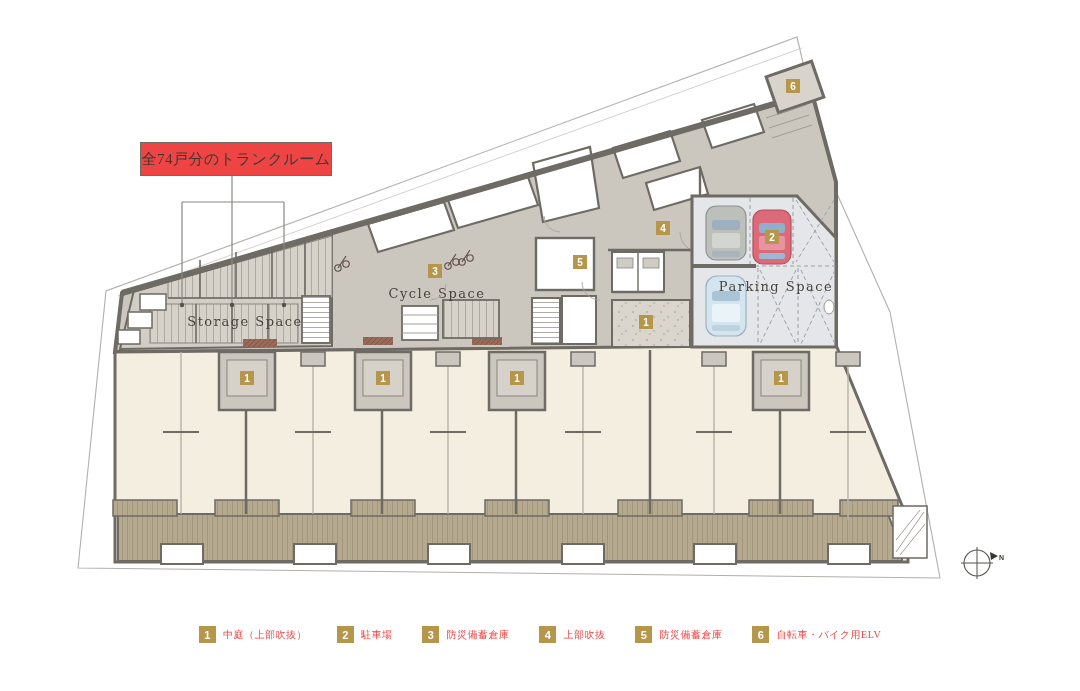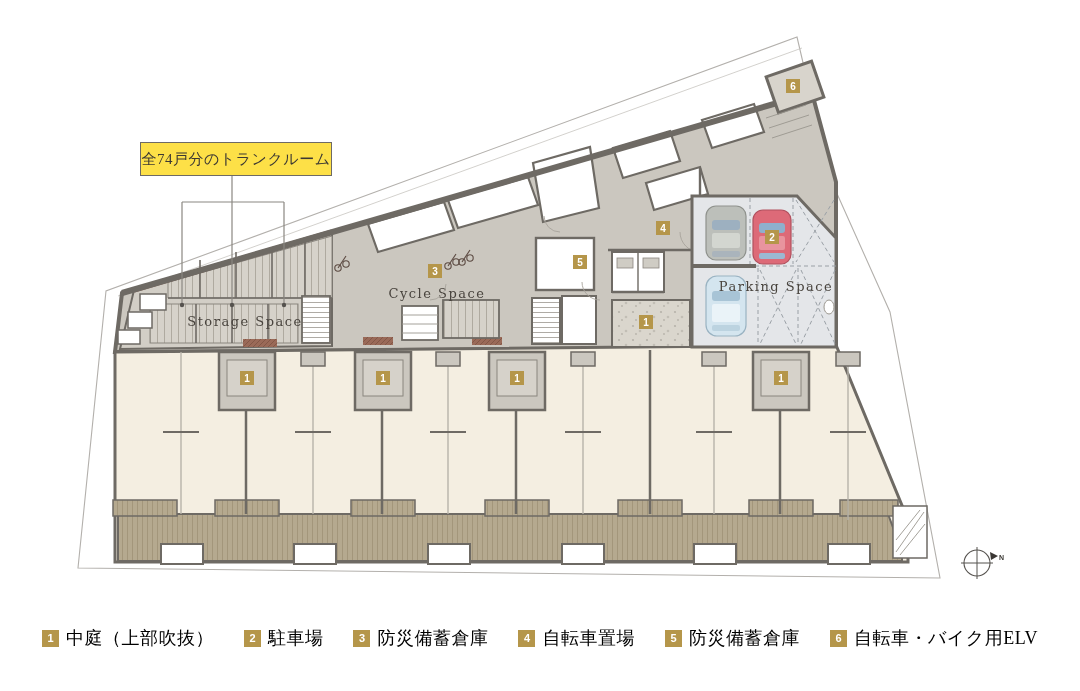--- a/index.html
+++ b/index.html
@@ -1,33 +1,33 @@
 <!DOCTYPE html>
 <html><head>
 <meta charset="utf-8">
 <style>
   html,body{margin:0;padding:0;background:#ffffff;}
   body{font-family:"Liberation Sans",sans-serif;}
   .stage{position:relative;width:1080px;height:691px;background:#fff;overflow:hidden;}
   svg{position:absolute;left:0;top:0;}
   .annot-box{
     position:absolute;left:140px;top:142px;width:190px;height:32px;
-    background:#fde047;border:1.5px solid #6e6a64;display:flex;align-items:center;justify-content:center;
+    background:#ef4444;border:1.5px solid #6e6a64;display:flex;align-items:center;justify-content:center;
     font-family:"Liberation Serif","DejaVu Serif",serif;font-size:15px;color:#3c3833;letter-spacing:.5px;
   }
   .legend{
     position:absolute;left:0;top:626px;width:1080px;display:flex;justify-content:center;gap:30px;
   }
   .legend-item{display:flex;align-items:center;gap:7px;}
   .legend-badge{
     width:17px;height:17px;background:#b5964a;color:#fff;display:flex;align-items:center;justify-content:center;
     font-size:11px;font-weight:bold;font-family:"Liberation Sans",sans-serif;
   }
   .legend-label{
-    font-family:"Liberation Serif","DejaVu Serif",serif;font-size:18px;color:#000000;letter-spacing:.5px;
+    font-family:"Liberation Serif","DejaVu Serif",serif;font-size:10px;color:#ef4444;letter-spacing:.5px;
   }
   text{user-select:none;}
   .area-label{font-family:"DejaVu Serif","Liberation Serif",serif;font-size:13px;letter-spacing:1.5px;fill:#49443e;}
   .badge-num{font-family:"Liberation Sans",sans-serif;font-size:10px;font-weight:bold;fill:#ffffff;text-anchor:middle;}
 </style>
 </head>
 <body>
 
 <div class="stage">
 
@@ -357,21 +357,21 @@
   <div class="legend-item">
     <span class="legend-badge">2</span>
     <span class="legend-label">駐車場</span>
   </div>
   <div class="legend-item">
     <span class="legend-badge">3</span>
     <span class="legend-label">防災備蓄倉庫</span>
   </div>
   <div class="legend-item">
     <span class="legend-badge">4</span>
-    <span class="legend-label">自転車置場</span>
+    <span class="legend-label">上部吹抜</span>
   </div>
   <div class="legend-item">
     <span class="legend-badge">5</span>
     <span class="legend-label">防災備蓄倉庫</span>
   </div>
   <div class="legend-item">
     <span class="legend-badge">6</span>
     <span class="legend-label">自転車・バイク用ELV</span>
   </div>
 </div>

